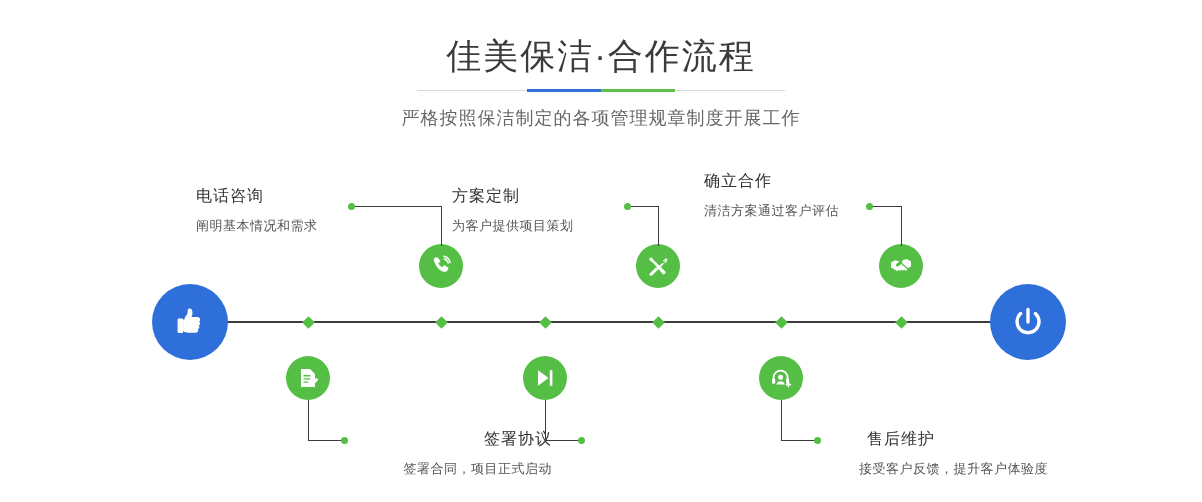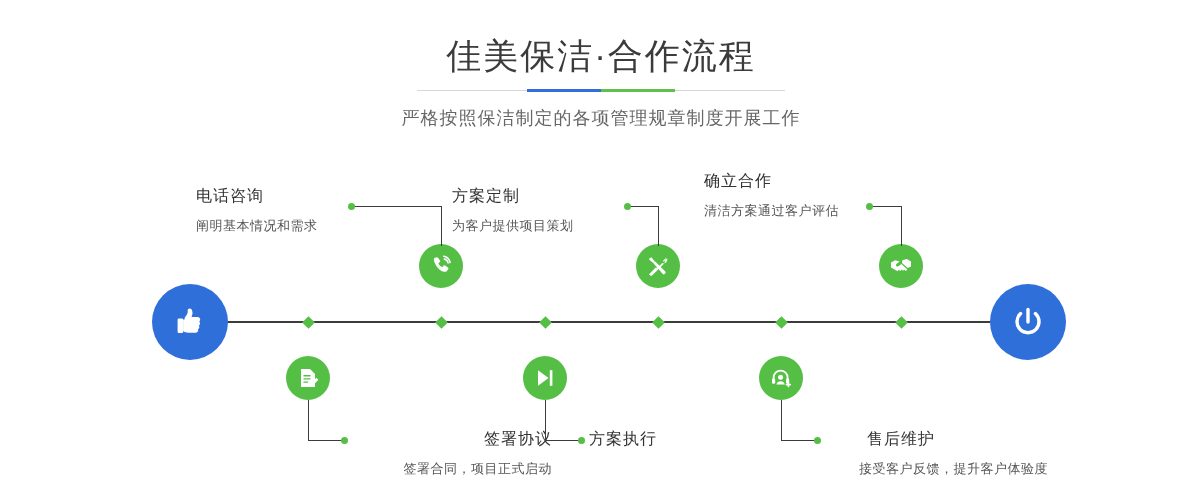--- a/index.html
+++ b/index.html
@@ -255,21 +255,20 @@
           <path fill="#ffffff" d="M4 3.2l10.5 7.8L4 18.8z"></path>
           <rect fill="#ffffff" x="15.8" y="3.2" width="2.6" height="15.6"></rect>
         </svg>
       </span>
     </div>
     <div class="node-dot" style="left:541px; top:318px;"></div>
     <div class="connector" style="left:545px; top:400px; height:40px;"></div>
     <div class="elbow" style="left:545px; top:440px; width:36px;"></div>
     <div class="arrow-dot" style="left:578px; top:437px;"></div>
     <div class="label-block" style="left:589px; top:428px; width:200px; text-align:left;">
-      <div class="label-title">方案执行</div>
     </div>
 
     <div class="node-circle" style="left:879px; top:244px;">
       <span>
         <svg class="icon-svg" width="24" height="24" viewBox="0 0 24 24" aria-hidden="true">
           <path fill="#ffffff" d="M2 8.6l4.2-2.4 4.4 1.2-3 2.4a1.5 1.5 0 0 0 1.8 2.4l3-2.2 6 5.4-1.6 1.6-1.8-1.6-0.7 1.4-1.9-1.2-0.8 1.5-2-1.3-0.9 1.5L2 13.4z"></path>
           <path fill="#ffffff" d="M13.4 6.2l4.4-1.2L22 7.4v5.2l-3.2 1.5-5.8-5.2z"></path>
         </svg>
       </span>
     </div>

